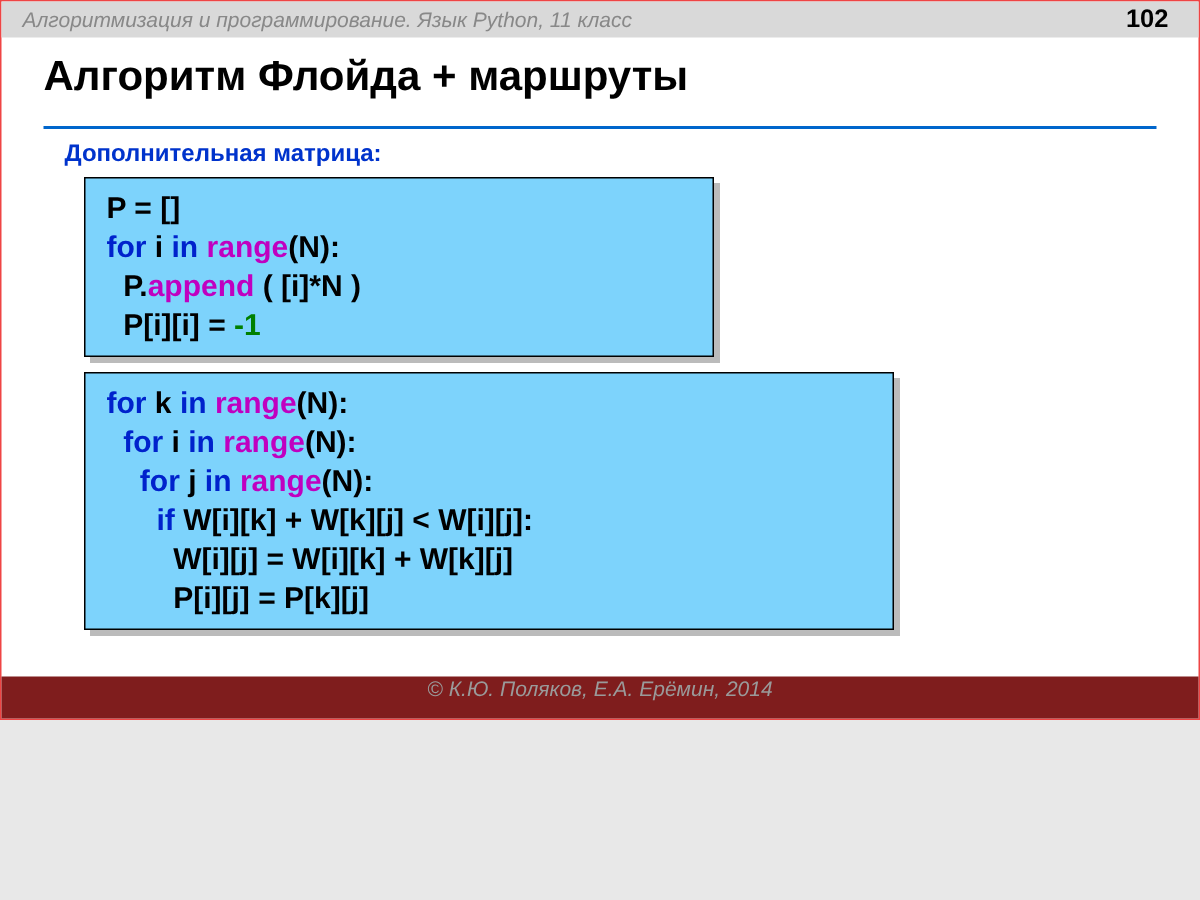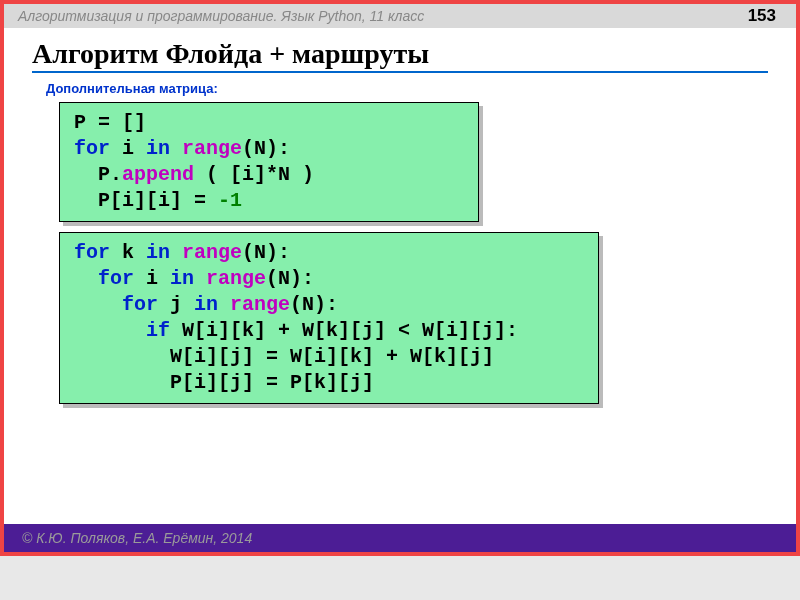--- a/index.html
+++ b/index.html
@@ -5,24 +5,24 @@
   * { box-sizing: border-box; margin: 0; padding: 0; }
   body {
     width: 800px;
     height: 600px;
     background: #e8e8e8;
     font-family: Arial, sans-serif;
     overflow: hidden;
   }
   .slide {
     width: 800px;
-    height: 556px;
+    height: 480px;
     background: #ffffff;
     position: relative;
-    border: 4px solid #ef4444;
+    border: 1px solid #ef4444;
   }
   .header-bar {
     background: #d9d9d9;
     height: 24px;
     width: 100%;
     display: flex;
     align-items: center;
     justify-content: space-between;
     padding: 0 14px;
     color: #888;
@@ -35,83 +35,83 @@
     color: #000;
     font-size: 17px;
     margin-right: 6px;
   }
   .slide-title {
     font-size: 28px;
     font-weight: bold;
     color: #000;
     margin: 10px 28px 2px 28px;
     border-bottom: 2px solid #0066cc;
-    padding-bottom: 1px;
-    font-family: Liberation Serif, serif;
+    padding-bottom: 17px;
   }
   .section-label {
     color: #0033cc;
     font-weight: bold;
-    font-size: 13px;
+    font-size: 16px;
     margin: 8px 0 6px 42px;
   }
   .code-wrap {
     margin: 0 0 10px 55px;
     width: 420px;
     position: relative;
   }
   .code-wrap2 {
     margin: 0 0 0 55px;
     width: 540px;
     position: relative;
     border-radius: 14px;
   }
   .code-shadow {
     position: absolute;
     top: 4px; left: 4px; right: -4px; bottom: -4px;
     background: #bbb;
   }
   .code-block {
     position: relative;
-    background: #86efac;
+    background: #7dd3fc;
     border: 1.5px solid #000;
     padding: 7px 14px;
-    font-family: Liberation Mono, monospace;
+    font-family: Liberation Sans, sans-serif;
     font-size: 20px;
     font-weight: bold;
     line-height: 1.3;
     white-space: pre;
     color: #000;
   }
   .kw { color: #0022cc; }
   .fn { color: #c000c0; }
   .num { color: #008000; }
   .dot { color: #000; }
   .footer-bar {
     position: absolute;
     bottom: 0; left: 0; right: 0;
     height: 28px;
-    background: #4c1d95;
+    background: #7f1d1d;
     display: flex;
     align-items: center;
     justify-content: space-between;
     padding: 0 18px;
     color: #9a9a9a;
     font-style: italic;
     font-size: 14px;
+    flex-direction: column;
   }
 </style>
 </head>
 <body>
 
 <div class="slide">
 
   <div class="header-bar">
     <span>Алгоритмизация и программирование. Язык Python, 11 класс</span>
-    <span class="page-number">153</span>
+    <span class="page-number">102</span>
   </div>
 
   <div class="slide-title">Алгоритм Флойда + маршруты</div>
 
   <div class="section-label">Дополнительная матрица:</div>
 
   <div class="code-wrap">
     <div class="code-shadow"></div>
     <div class="code-block"><span>P = []</span>
 <span class="kw">for</span><span> i </span><span class="kw">in</span><span> </span><span class="fn">range</span><span>(N):</span>

